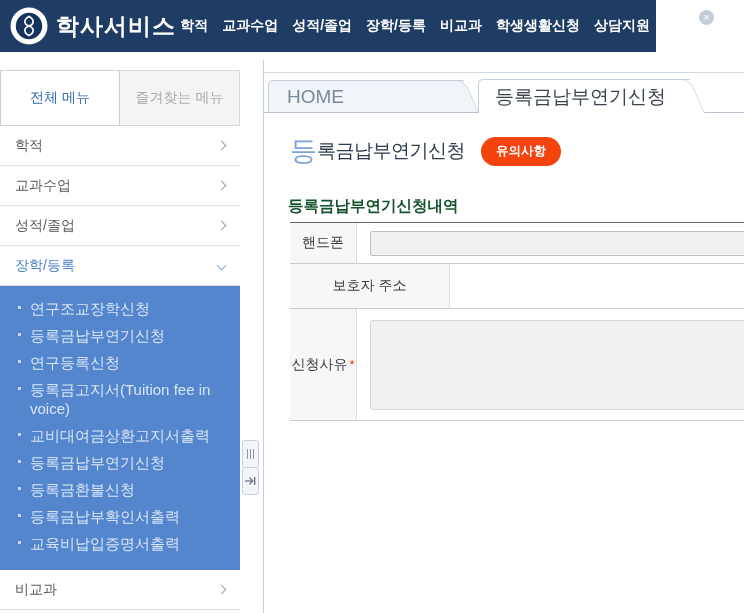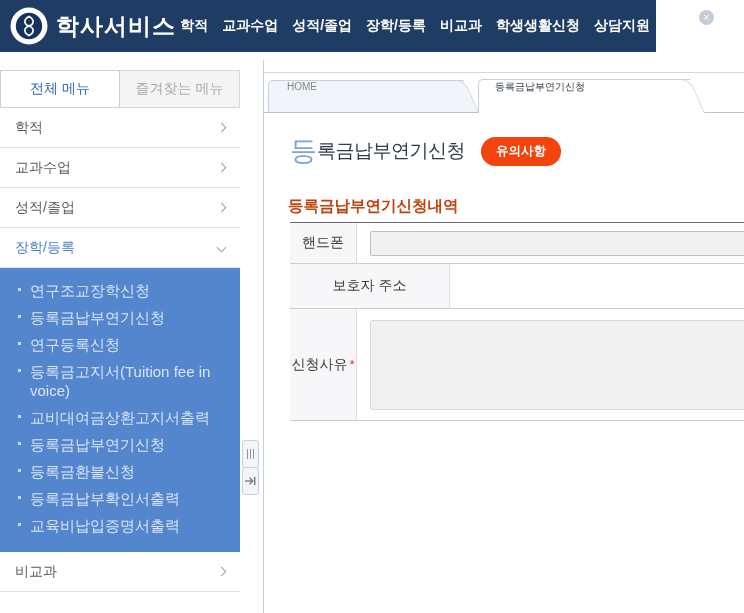--- a/index.html
+++ b/index.html
@@ -9,21 +9,21 @@
 
   
   .navbar { position:absolute; left:0; top:0; width:656px; height:52px; background:#1e3c64; display:flex; align-items:center; padding-left:10px; }
   .logo { display:flex; align-items:center; cursor:pointer; }
   .logo-title { color:#fff; font-size:23px; font-weight:bold; letter-spacing:1px; margin-left:8px; }
   .gnb { position:absolute; left:258px; right:6px; top:0; height:52px; display:flex; align-items:center; justify-content:flex-end; gap:14px; }
   .gnb-item { color:#fff; font-size:14px; font-weight:bold; cursor:pointer; white-space:nowrap; }
 
   
   .side { position:absolute; left:0; top:70px; width:240px; }
-  .s-tabs { display:flex; height:38px; }
+  .s-tabs { display:flex; height:56px; }
   .s-tab { width:120px; display:flex; align-items:center; justify-content:center; font-size:14px; cursor:pointer; }
   .s-tab.on  { background:#fff; border:1px solid #cfcfcf; color:#2e6cb4; }
   .s-tab.off { background:#f4f4f5; border:1px solid #d8d8d8; border-left:none; color:#a9abad; }
   .acc-row { height:40px; display:flex; align-items:center; justify-content:space-between; padding:0 15px; border-bottom:1px solid #e2e2e2; font-size:14px; color:#5a5a5a; background:#fff; cursor:pointer; }
   .acc-row.open { color:#4a7fc9; }
   .chev { width:7px; height:7px; border-right:1.5px solid #9aa0a8; border-bottom:1.5px solid #9aa0a8; display:inline-block; }
   .chev.right { transform:rotate(-45deg); }
   .chev.down  { transform:rotate(45deg); border-color:#8fa9cf; }
   .submenu { background:#5486cd; padding:9px 0 13px 0; }
   .sub-item { position:relative; padding:4px 10px 4px 30px; line-height:19px; font-size:15px; color:#d9e5f7; cursor:pointer; }
@@ -31,31 +31,31 @@
 
   
   .split-line { position:absolute; left:263px; top:60px; width:1px; height:553px; background:#c5d0de; cursor:col-resize; }
   .split-btn { position:absolute; left:242px; width:17px; height:28px; background:#f3f6f9; border:1px solid #c7d1db; border-radius:3px; display:flex; align-items:center; justify-content:center; cursor:pointer; }
   .split-btn.grip { top:440px; }
   .split-btn.coll { top:467px; }
 
   
   .panel-top { position:absolute; left:264px; top:72px; width:480px; height:1px; background:#d2d9e2; }
   .tabline  { position:absolute; left:264px; top:112px; width:480px; height:1px; background:#b9c3d1; z-index:1; }
-  .ctab { position:absolute; display:flex; align-items:flex-start; border:1px solid #c6d0da; border-right:none; border-bottom:none; border-top-left-radius:5px; font-size:10px; }
+  .ctab { position:absolute; display:flex; align-items:center; border:1px solid #c6d0da; border-right:none; border-bottom:none; border-top-left-radius:5px; font-size:19px; }
   .ctab::after { content:""; position:absolute; top:-1px; bottom:0; right:-15px; width:24px; background:inherit; border-top:1px solid #c6d0da; border-right:1px solid #c6d0da; border-top-right-radius:9px; transform:skewX(24deg); transform-origin:0 100%; }
   .ctab.home { left:268px; top:80px; width:196px; height:32px; background:#f1f4f8; color:#7b8a9a; padding-left:18px; z-index:0; cursor:pointer; }
   .ctab.act  { left:478px; top:79px; width:212px; height:34px; background:#ffffff; color:#3a4450; padding-left:16px; z-index:2; cursor:pointer; }
   .tab-close { position:absolute; right:30px; top:10px; width:15px; height:15px; border-radius:50%; background:#c4cdd7; color:#fff; font-size:11px; line-height:14px; text-align:center; cursor:pointer; z-index:3; }
 
   .page-title { position:absolute; left:290px; top:133px; display:flex; align-items:center; }
   .pt-first { font-size:27px; font-weight:500; color:#7ba3da; }
   .pt-rest  { font-size:19px; font-weight:500; color:#2d3b4c; letter-spacing:-0.5px; }
   .notice-badge { margin-left:16px; background:#f4430d; color:#fff; font-size:12.5px; font-weight:bold; padding:6px 15px; border-radius:15px; cursor:pointer; white-space:nowrap; }
-  .section-title { position:absolute; left:288px; top:196px; font-size:15.5px; font-weight:bold; color:#c2410c; }
+  .section-title { position:absolute; left:288px; top:196px; font-size:15.5px; font-weight:bold; color:#14532d; }
 
   .form-tbl { position:absolute; left:290px; top:222px; width:600px; border-top:1px solid #666; }
   .f-row { display:flex; }
   .f-label { width:160px; background:#f7f7f9; border-right:1px solid #dddddd; border-bottom:1px solid #cccccc; display:flex; align-items:center; justify-content:center; font-size:14px; color:#3a3a3a; }
   .f-value { flex:1; border-bottom:1px solid #cccccc; display:flex; align-items:center; padding-left:13px; }
   .req { color:#e8340c; font-size:13px; margin-left:2px; }
   .dis-input { width:520px; height:25px; background:#f1f1f2; border:1px solid #bfbfbf; border-radius:2px; }
   .dis-textarea { width:520px; height:90px; background:#f1f1f2; border:1px solid #d8d8d8; border-radius:3px; margin:11px 0; resize:none; }
   .h41 { height:41px; } .h45 { height:45px; } .h112 { height:112px; }
 </style>

